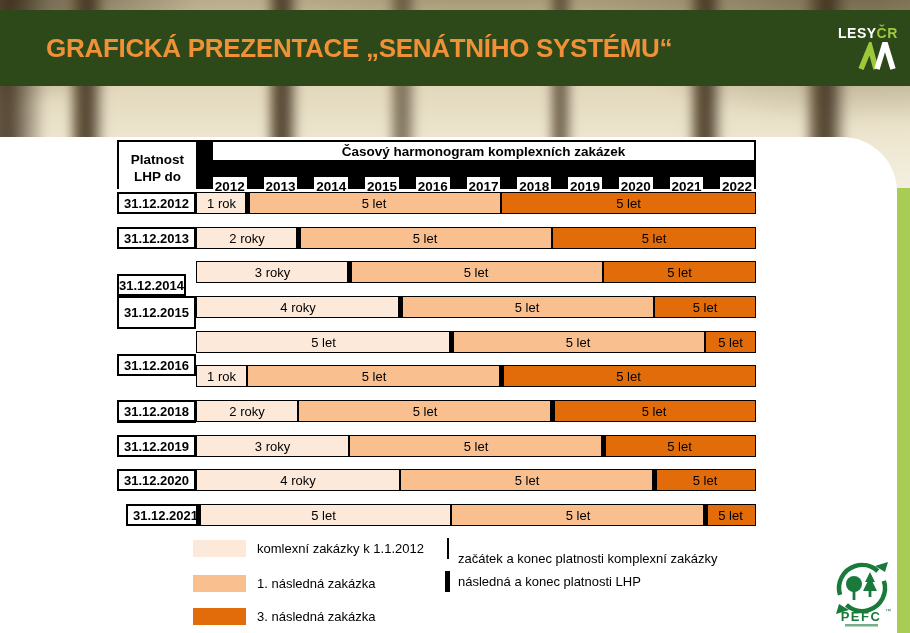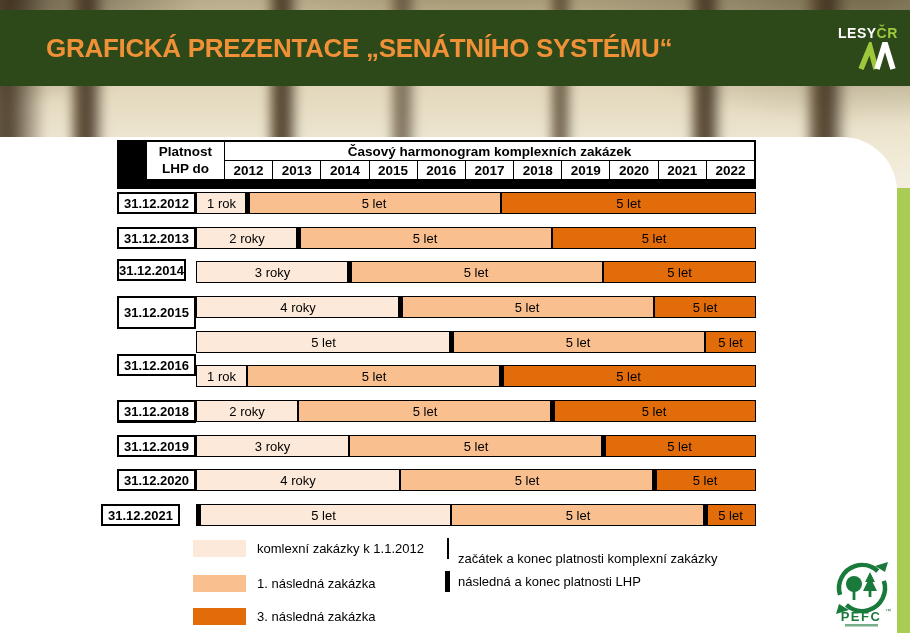--- a/index.html
+++ b/index.html
@@ -26,21 +26,21 @@
   .lesy-text{font-size:14px;font-weight:bold;color:#fff;letter-spacing:.5px;line-height:16px;}
   .lesy-cr{color:var(--lesy-green,#9DC83C);}
   
   .panel{position:absolute;left:0;top:137px;width:897px;height:496px;background:#fff;
     border-top-right-radius:55px;z-index:1;}
   .strip{position:absolute;left:897px;top:188px;width:13px;height:445px;background:var(--strip-green,#A9CD54);z-index:1;}
   .content{position:absolute;inset:0;z-index:3;}
   
   .htable{position:absolute;left:117px;top:140px;width:639px;height:49px;box-sizing:border-box;
     display:grid;grid-template-columns:77px repeat(11,1fr);grid-template-rows:18px 18px;
-    gap:1px;background:#000;border:2px solid #000;padding-left:28px;}
+    gap:17px;background:#000;border:2px solid #000;}
   .hcell{background:#fff;display:flex;align-items:center;justify-content:center;
     font-weight:bold;font-size:13.5px;}
   .hcell.corner{grid-row:1/3;grid-column:1;flex-direction:column;line-height:1.25;}
   .hcell.span{grid-row:1;grid-column:2/13;}
   
   .row-label{position:absolute;box-sizing:border-box;border:2px solid #000;background:#fff;
     font-weight:bold;font-size:13px;display:flex;align-items:center;justify-content:center;}
   .bar{position:absolute;}
   .seg{position:absolute;top:0;height:22px;box-sizing:border-box;border:1px solid #000;
     display:flex;align-items:center;justify-content:center;font-size:13px;}
@@ -114,21 +114,21 @@
           <div class="seg" style="left: 305px; width: 255px; background: rgb(227, 108, 10);">5 let</div>
           <div class="lhpmark" style="left: 49px; background: rgb(0, 0, 0);"></div>
         </div>
         <div class="row-label" style="left: 117px; top: 227px; width: 79px; height: 22px;">31.12.2013</div>
         <div class="bar" style="left: 196px; top: 227px; width: 560px; height: 22px;">
           <div class="seg" style="left: 0px; width: 102px; background: rgb(253, 233, 217);">2 roky</div>
           <div class="seg" style="left: 102px; width: 254px; background: rgb(250, 191, 143);">5 let</div>
           <div class="seg" style="left: 356px; width: 204px; background: rgb(227, 108, 10);">5 let</div>
           <div class="lhpmark" style="left: 100px; background: rgb(0, 0, 0);"></div>
         </div>
-        <div class="row-label" style="left: 117px; top: 259px; width: 69px; height: 22px;">31.12.2014</div>
+        <div class="row-label" style="left: 117px; top: 274px; width: 69px; height: 22px;">31.12.2014</div>
         <div class="bar" style="left: 196px; top: 261px; width: 560px; height: 22px;">
           <div class="seg" style="left: 0px; width: 153px; background: rgb(253, 233, 217);">3 roky</div>
           <div class="seg" style="left: 153px; width: 254px; background: rgb(250, 191, 143);">5 let</div>
           <div class="seg" style="left: 407px; width: 153px; background: rgb(227, 108, 10);">5 let</div>
           <div class="lhpmark" style="left: 151px; background: rgb(0, 0, 0);"></div>
         </div>
         <div class="row-label" style="left: 117px; top: 296px; width: 79px; height: 33px;">31.12.2015</div>
         <div class="bar" style="left: 196px; top: 296px; width: 560px; height: 22px;">
           <div class="seg" style="left: 0px; width: 204px; background: rgb(253, 233, 217);">4 roky</div>
           <div class="seg" style="left: 204px; width: 254px; background: rgb(250, 191, 143);">5 let</div>
@@ -163,21 +163,21 @@
           <div class="seg" style="left: 407px; width: 153px; background: rgb(227, 108, 10);">5 let</div>
           <div class="lhpmark" style="left: 405px; background: rgb(0, 0, 0);"></div>
         </div>
         <div class="row-label" style="left: 117px; top: 469px; width: 79px; height: 22px;">31.12.2020</div>
         <div class="bar" style="left: 196px; top: 469px; width: 560px; height: 22px;">
           <div class="seg" style="left: 0px; width: 204px; background: rgb(253, 233, 217);">4 roky</div>
           <div class="seg" style="left: 204px; width: 254px; background: rgb(250, 191, 143);">5 let</div>
           <div class="seg" style="left: 458px; width: 102px; background: rgb(227, 108, 10);">5 let</div>
           <div class="lhpmark" style="left: 456px; background: rgb(0, 0, 0);"></div>
         </div>
-        <div class="row-label" style="left: 101px; top: 504px; width: 79px; height: 22px;">31.12.2021</div>
+        <div class="row-label" style="left: 126px; top: 504px; width: 79px; height: 22px;">31.12.2021</div>
         <div class="bar" style="left: 196px; top: 504px; width: 560px; height: 22px;">
           <div class="seg" style="left: 0px; width: 255px; background: rgb(253, 233, 217);">5 let</div>
           <div class="seg" style="left: 255px; width: 254px; background: rgb(250, 191, 143);">5 let</div>
           <div class="seg" style="left: 509px; width: 51px; background: rgb(227, 108, 10);">5 let</div>
           <div class="lhpmark" style="left: 0px; background: rgb(0, 0, 0);"></div>
           <div class="lhpmark" style="left: 507px; background: rgb(0, 0, 0);"></div>
         </div>
       </div>
 
     <div>

